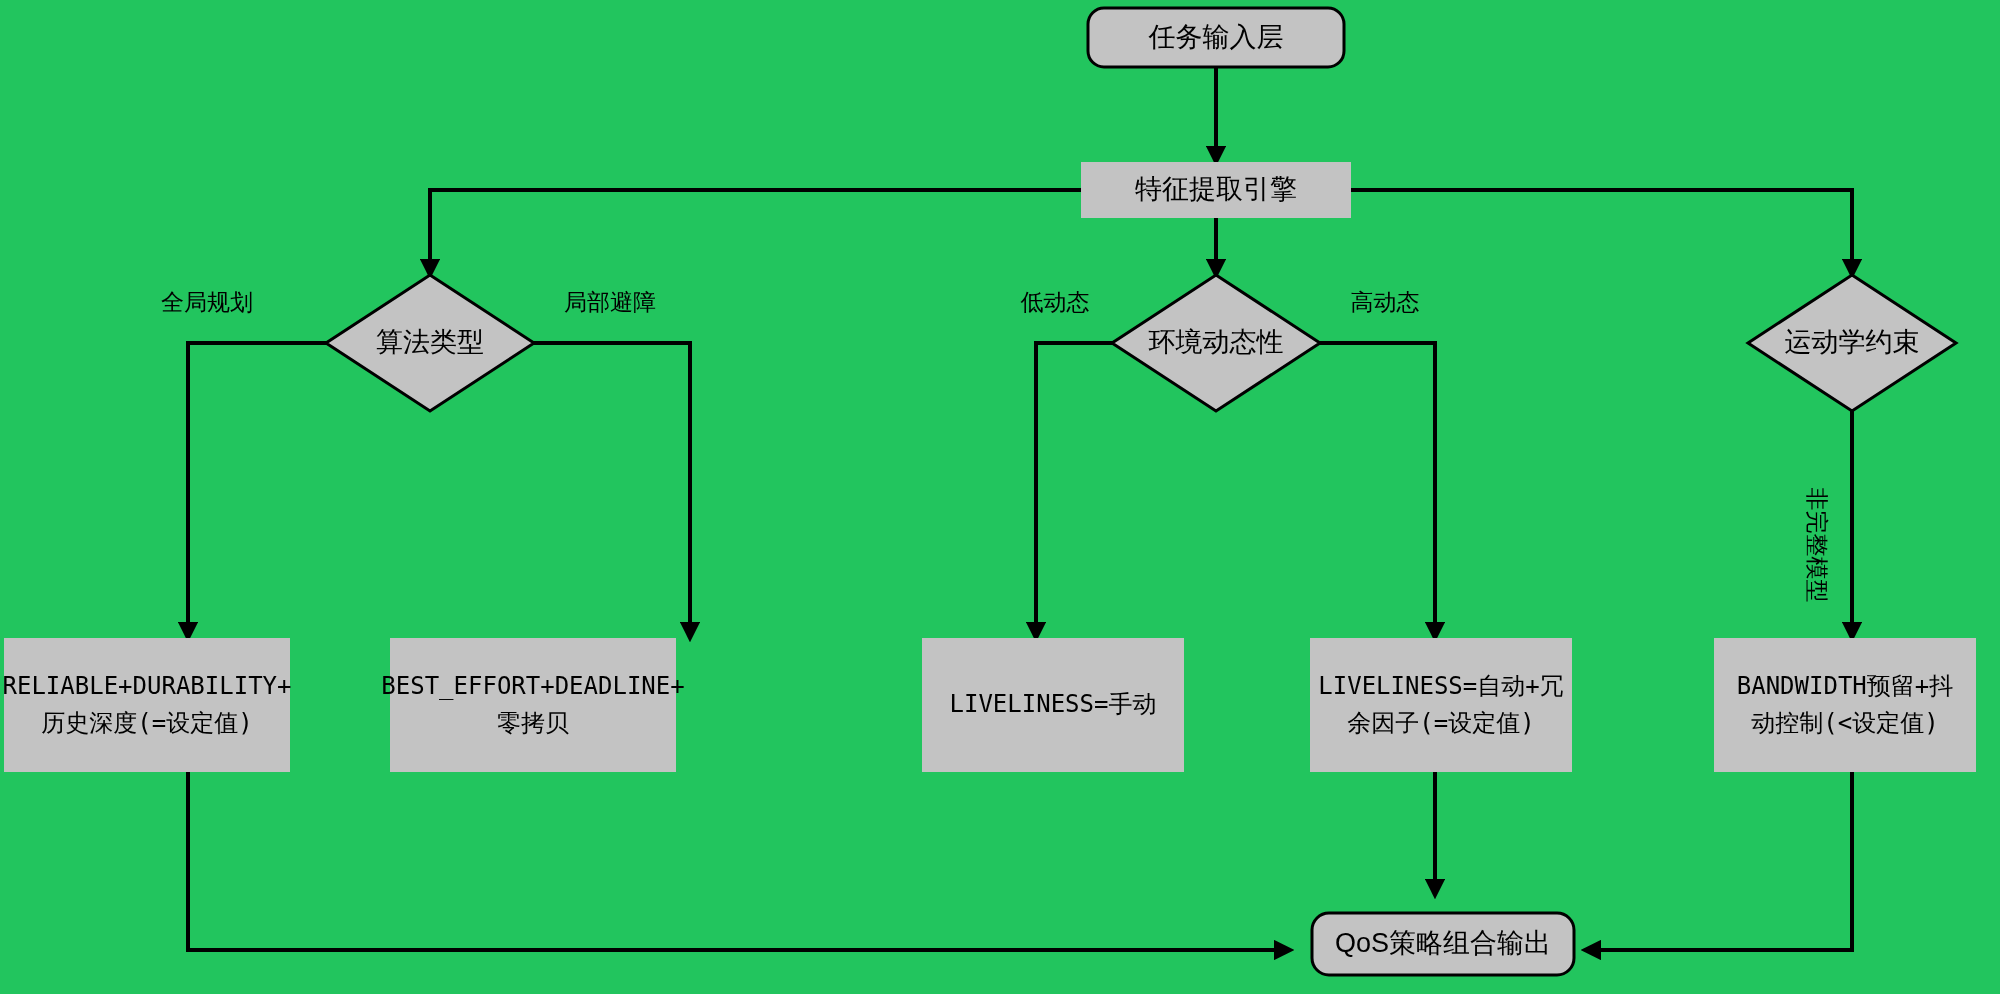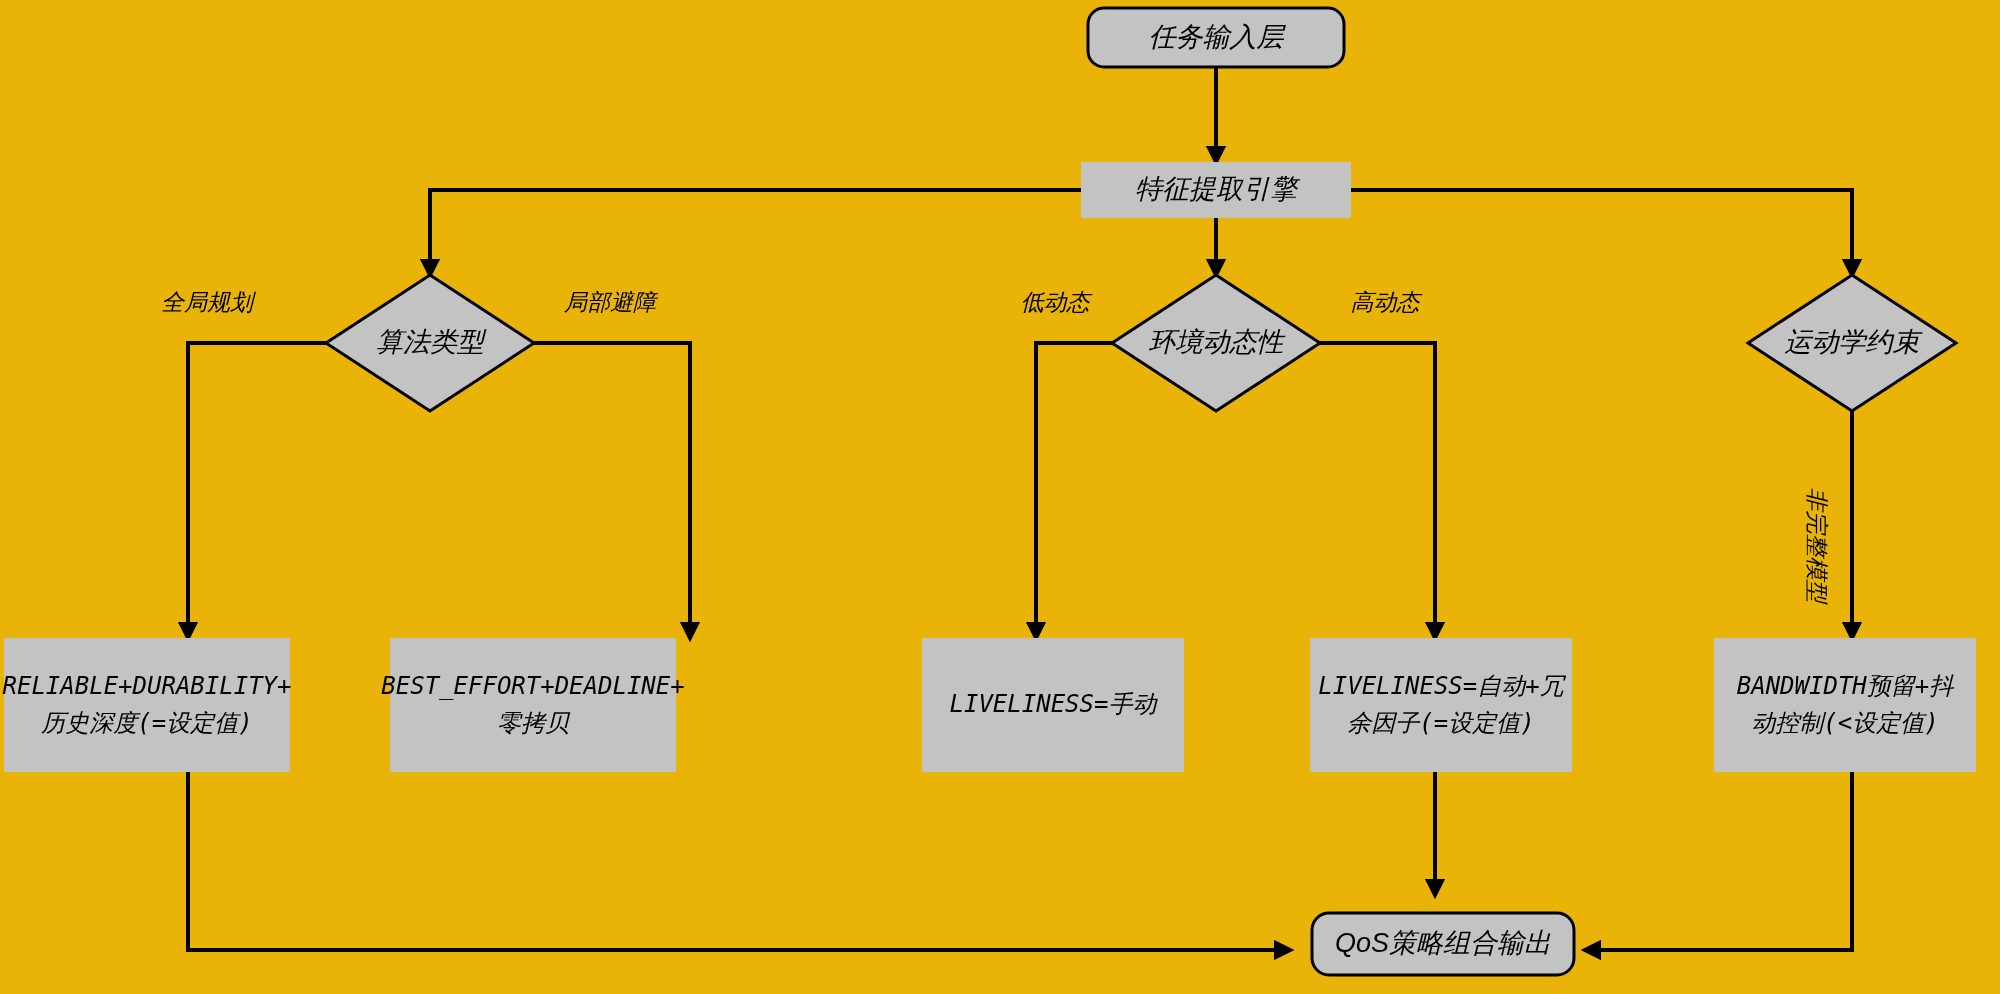--- a/index.html
+++ b/index.html
@@ -10,22 +10,21 @@
   body {
     width: 2000px;
     height: 994px;
     font-family: "Liberation Sans", sans-serif;
     overflow: hidden;
   }
   #diagram-root {
     position: relative;
     width: 2000px;
     height: 994px;
-    background: #eab308;
-    font-style: italic;
+    background: #22c55e;
   }
   svg#flow {
     position: absolute;
     top: 0;
     left: 0;
     width: 2000px;
     height: 994px;
     display: block;
   }
   .node-shape {

